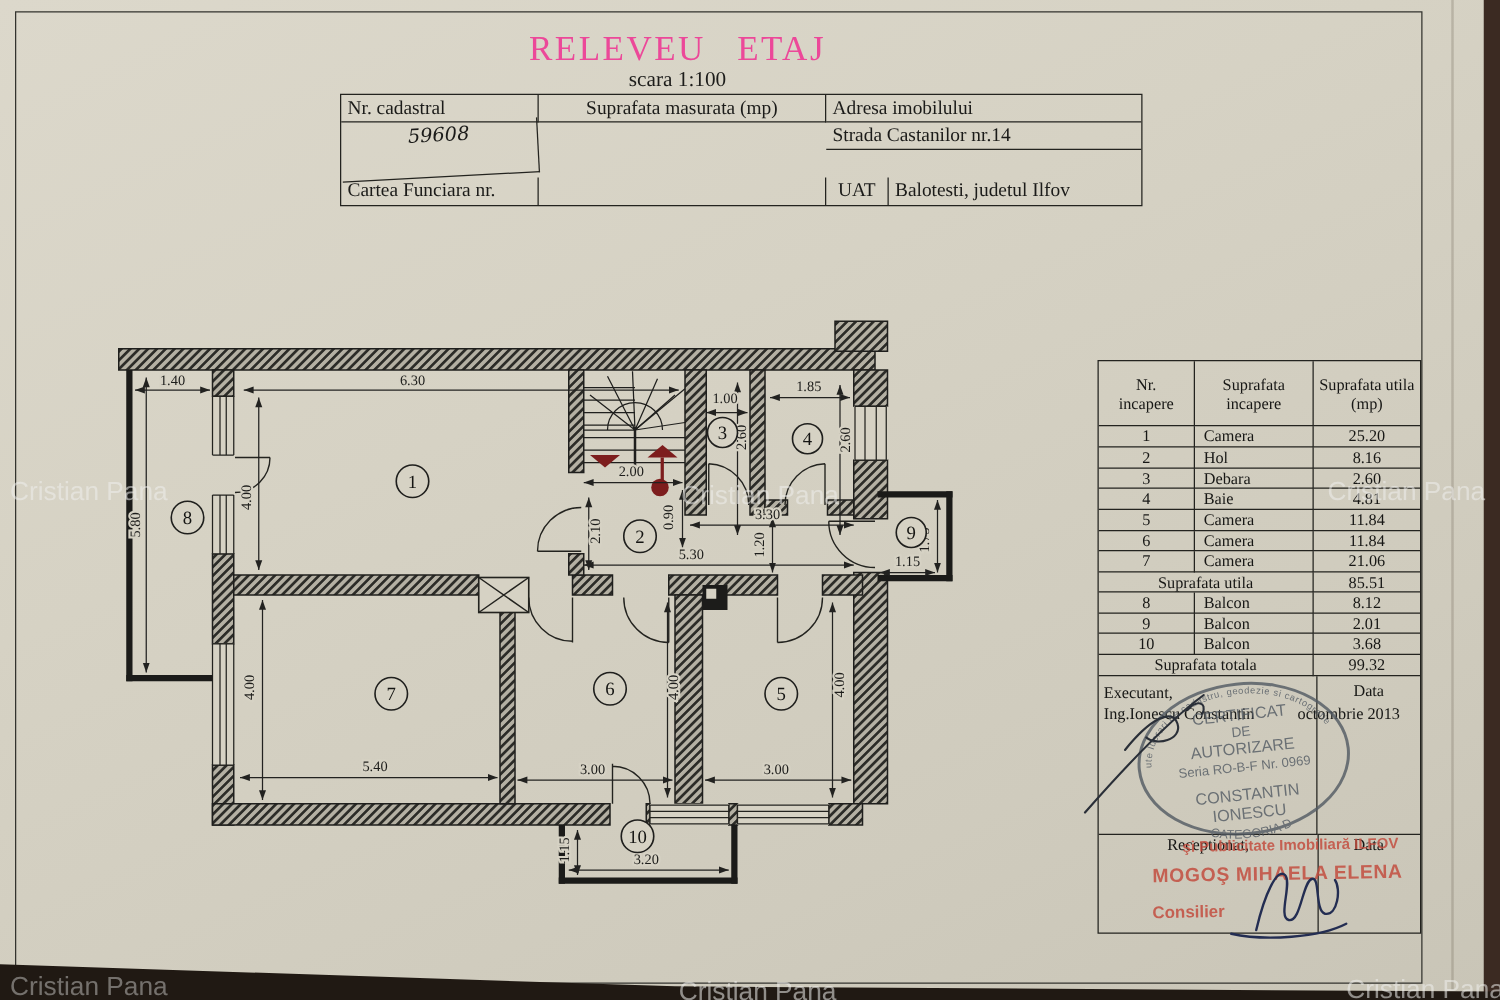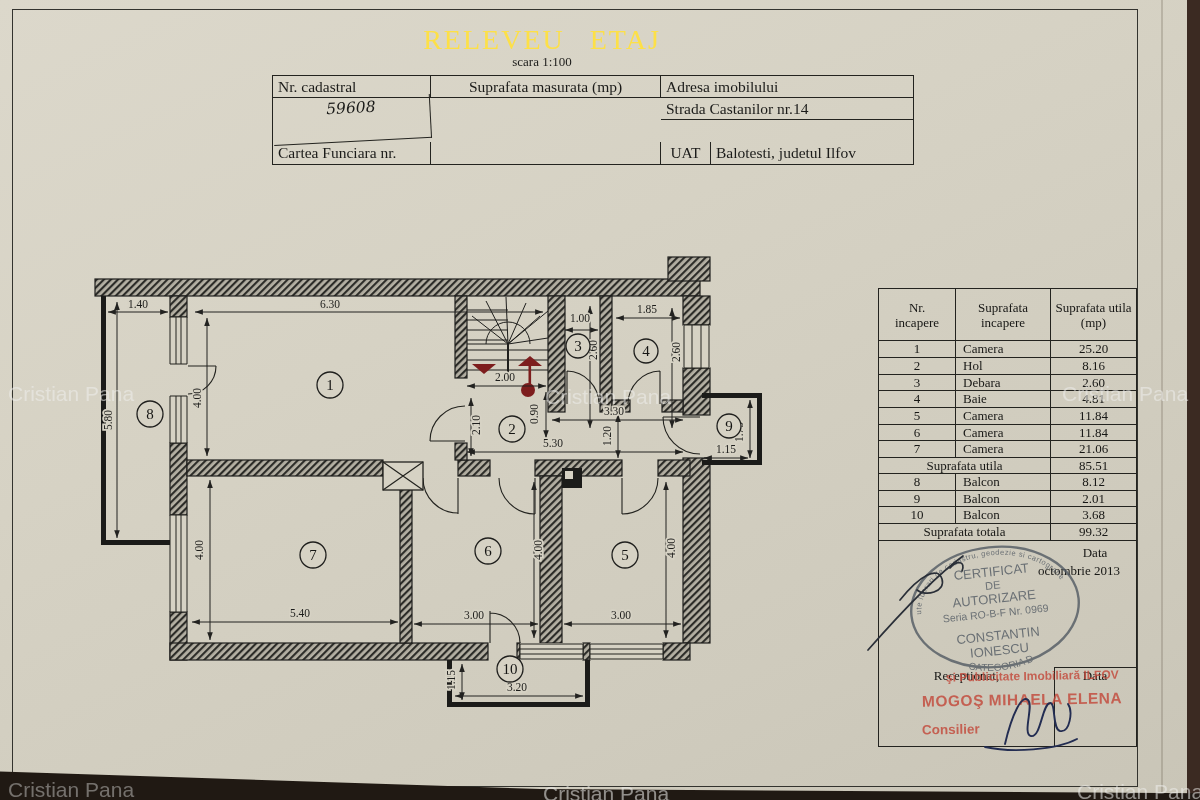--- a/index.html
+++ b/index.html
@@ -7,23 +7,23 @@
        font-family:"Liberation Serif",serif;background:#241c17;}
   .paper{position:absolute;inset:0;
          background:linear-gradient(155deg,#dcd8cb 0%,#d6d2c4 38%,#cfcbbd 75%,#c9c5b7 100%);}
   .frame{position:absolute;left:12px;top:9px;width:1124px;height:776px;
          border:1.8px solid #33332e;}
   .foldline{position:absolute;left:1161px;top:0;width:2px;height:792px;background:rgba(110,100,85,.28);}
   .edge-right{position:absolute;right:0;top:0;width:13px;height:100%;background:#3b2a22;}
   .edge-bottom{position:absolute;left:0;top:758px;width:100%;height:42px;background:#201913;
          clip-path:polygon(0 32%,45% 74%,100% 84%,100% 100%,0 100%);}
   .title{position:absolute;left:272px;top:24px;width:540px;text-align:center;
-         font-size:28px;letter-spacing:2px;word-spacing:16px;color:#fde047;}
+         font-size:28px;letter-spacing:2px;word-spacing:16px;color:#ec4899;}
   .subtitle{position:absolute;left:272px;top:54px;width:540px;text-align:center;
-         font-size:13px;color:#1c1c1a;}
+         font-size:17px;color:#1c1c1a;}
   .htbl{position:absolute;left:272px;top:75px;width:640px;height:88px;border:1.6px solid #23231f;}
   .htbl div{position:absolute;box-sizing:border-box;font-size:15.5px;color:#1b1b19;line-height:21px;}
   .bb{border-bottom:1.5px solid #23231f;} .br{border-right:1.5px solid #23231f;}
   .pad{padding-left:5px;} .ctr{text-align:center;}
   .hand{font-family:"DejaVu Serif",serif;font-style:italic;color:#3a4fa0;transform:rotate(-3deg);font-size:15px;}
   .rtbl{position:absolute;left:878px;top:288px;width:257px;height:457px;border:1.6px solid #23231f;}
   .rtbl div{position:absolute;box-sizing:border-box;font-size:13px;color:#171715;}
   .rc{display:flex;align-items:center;justify-content:center;}
   .rl{display:flex;align-items:center;padding-left:7px;}
   .hdr{flex-direction:column;justify-content:center;line-height:15px;text-align:center;}
@@ -107,20 +107,24 @@
   <div class="br bb rc" style="left:0;top:202px;width:77px;height:16px">9</div>
   <div class="br bb rl" style="left:77px;top:202px;width:95px;height:16px">Balcon</div>
   <div class="bb rc" style="left:172px;top:202px;width:85px;height:16px">2.01</div>
   <div class="br bb rc" style="left:0;top:218px;width:77px;height:17px">10</div>
   <div class="br bb rl" style="left:77px;top:218px;width:95px;height:17px">Balcon</div>
   <div class="bb rc" style="left:172px;top:218px;width:85px;height:17px">3.68</div>
 
   <div class="br bb rc" style="left:0;top:235px;width:172px;height:17px">Suprafata totala</div>
   <div class="bb rc" style="left:172px;top:235px;width:85px;height:17px">99.32</div>
 
+  <div class="br bb exl" style="left:0;top:252px;width:175px;height:127px">
+    <div style="position:static">Executant,</div>
+    <div style="position:static">Ing.Ionescu Constantin</div>
+  </div>
   <div class="bb" style="left:175px;top:252px;width:82px;height:127px">
     <div class="ctr" style="position:static;padding-top:4px">Data</div>
     <div style="position:static;white-space:nowrap;margin-left:-16px;padding-top:2px">octombrie 2013</div>
   </div>
   <div class="rc" style="left:0;top:379px;width:175px;height:16px">Receptionat,</div>
   <div class="rc" style="left:175px;top:379px;width:82px;height:16px">Data</div>
   <div class="vdiv"></div>
 </div>
 
 <div class="redstamp">

